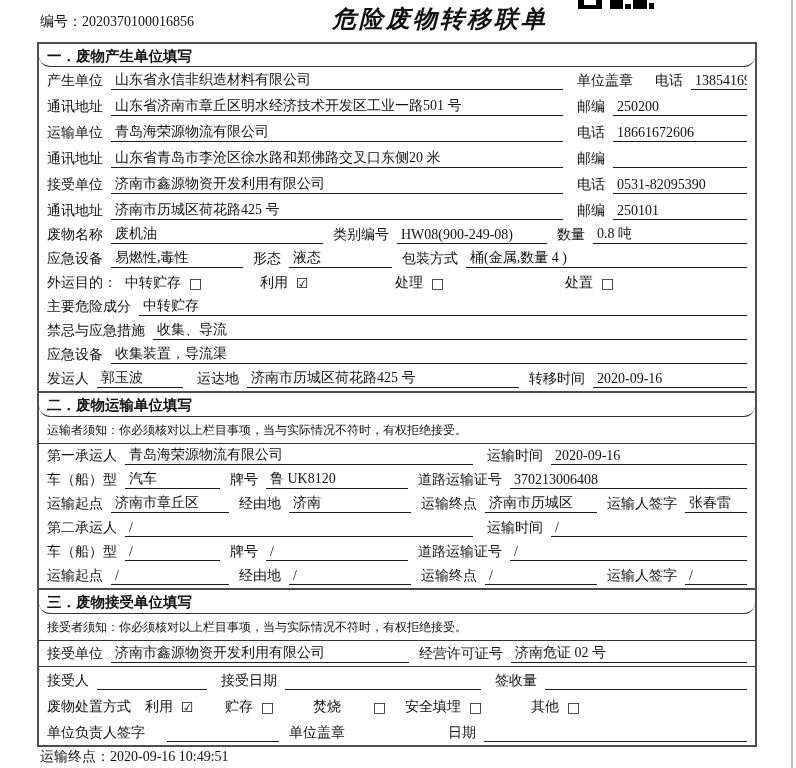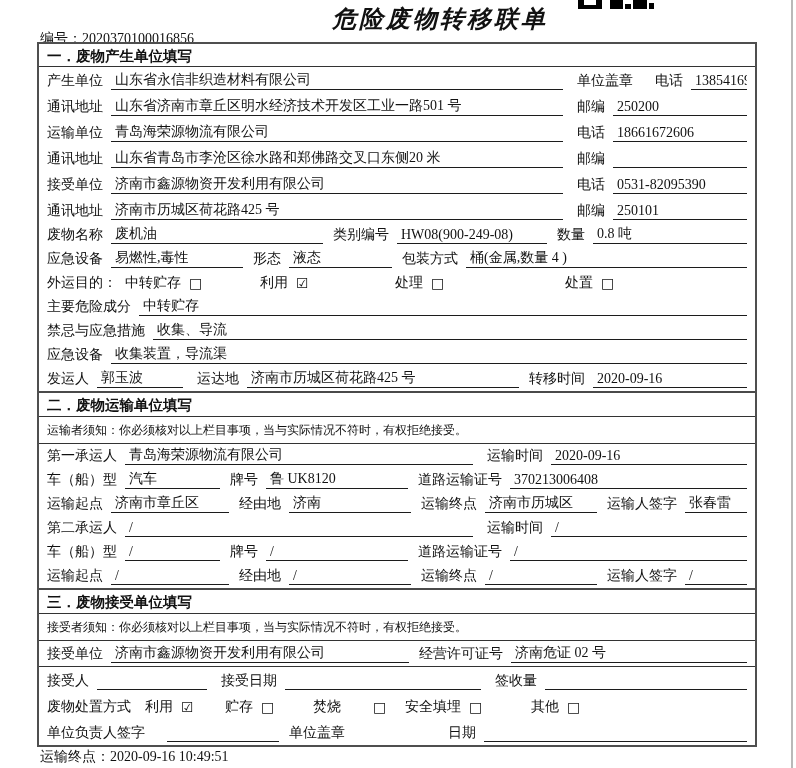--- a/index.html
+++ b/index.html
@@ -4,40 +4,40 @@
 <style>
   * { margin:0; padding:0; box-sizing:border-box; }
   html,body { background:#fff; }
   .page {
     position:relative; width:796px; height:768px; background:#ffffff;
     font-family:"Liberation Serif", serif; color:#111; overflow:hidden;
   }
   .page-edge { position:absolute; top:0; right:3px; width:2px; height:768px; background:#b9b9b9; }
 
   
-  .serial { position:absolute; top:30px; left:40px; font-size:14px; white-space:nowrap; }
+  .serial { position:absolute; top:13px; left:40px; font-size:14px; white-space:nowrap; }
   .title {
     position:absolute; top:3px; left:130px; width:620px; text-align:center;
     font-family:"Liberation Sans", sans-serif; font-weight:bold; font-size:24px; letter-spacing:3px;font-style:italic;
   }
   
   .qr { position:absolute; top:0; left:578px; width:76px; height:9px; }
   .qr .q { position:absolute; background:#000; }
   .q1 { left:0; top:0; width:24px; height:9px; border-left:6px solid #000; border-right:6px solid #000; border-bottom:4px solid #000; background:#fff !important; }
   .q2 { left:32px; top:0; width:13px; height:9px; }
   .q3 { left:47px; top:4px; width:6px; height:5px; }
   .q4 { left:55px; top:0; width:14px; height:9px; }
   .q5 { left:71px; top:3px; width:5px; height:6px; }
 
   
   .form { position:absolute; top:42px; left:37px; width:720px; border:2px solid #4f4f4f; background:#fff; }
   .section2, .section3 { border-top:2px solid #4a4a4a; }
   .sec-h {
     font-family:"Liberation Sans", sans-serif; font-weight:bold; font-size:14.5px;
-    padding:3px 8px 2px 8px; height:23px; border-bottom:1px solid #333;
+    padding:3px 8px 2px 8px; height:23px; border-bottom:1px solid #333;border-radius:11px;
   }
   .section2 .sec-h, .section3 .sec-h { height:24px; }
   .notice { font-size:12px; padding:5px 8px; height:27px; border-bottom:1px solid #333; white-space:nowrap; }
 
   .row { display:flex; align-items:flex-end; padding:0 8px 3px 8px; font-size:14px; white-space:nowrap; }
   .r26 { height:26px; } .r24 { height:24px; }
   .bb  { border-bottom:1px solid #333; }
   .lbl { margin-right:8px; }
   .u   { border-bottom:1px solid #1c1c1c; padding:0 4px; overflow:hidden; min-height:17px; }
   .fx  { flex:1; }

